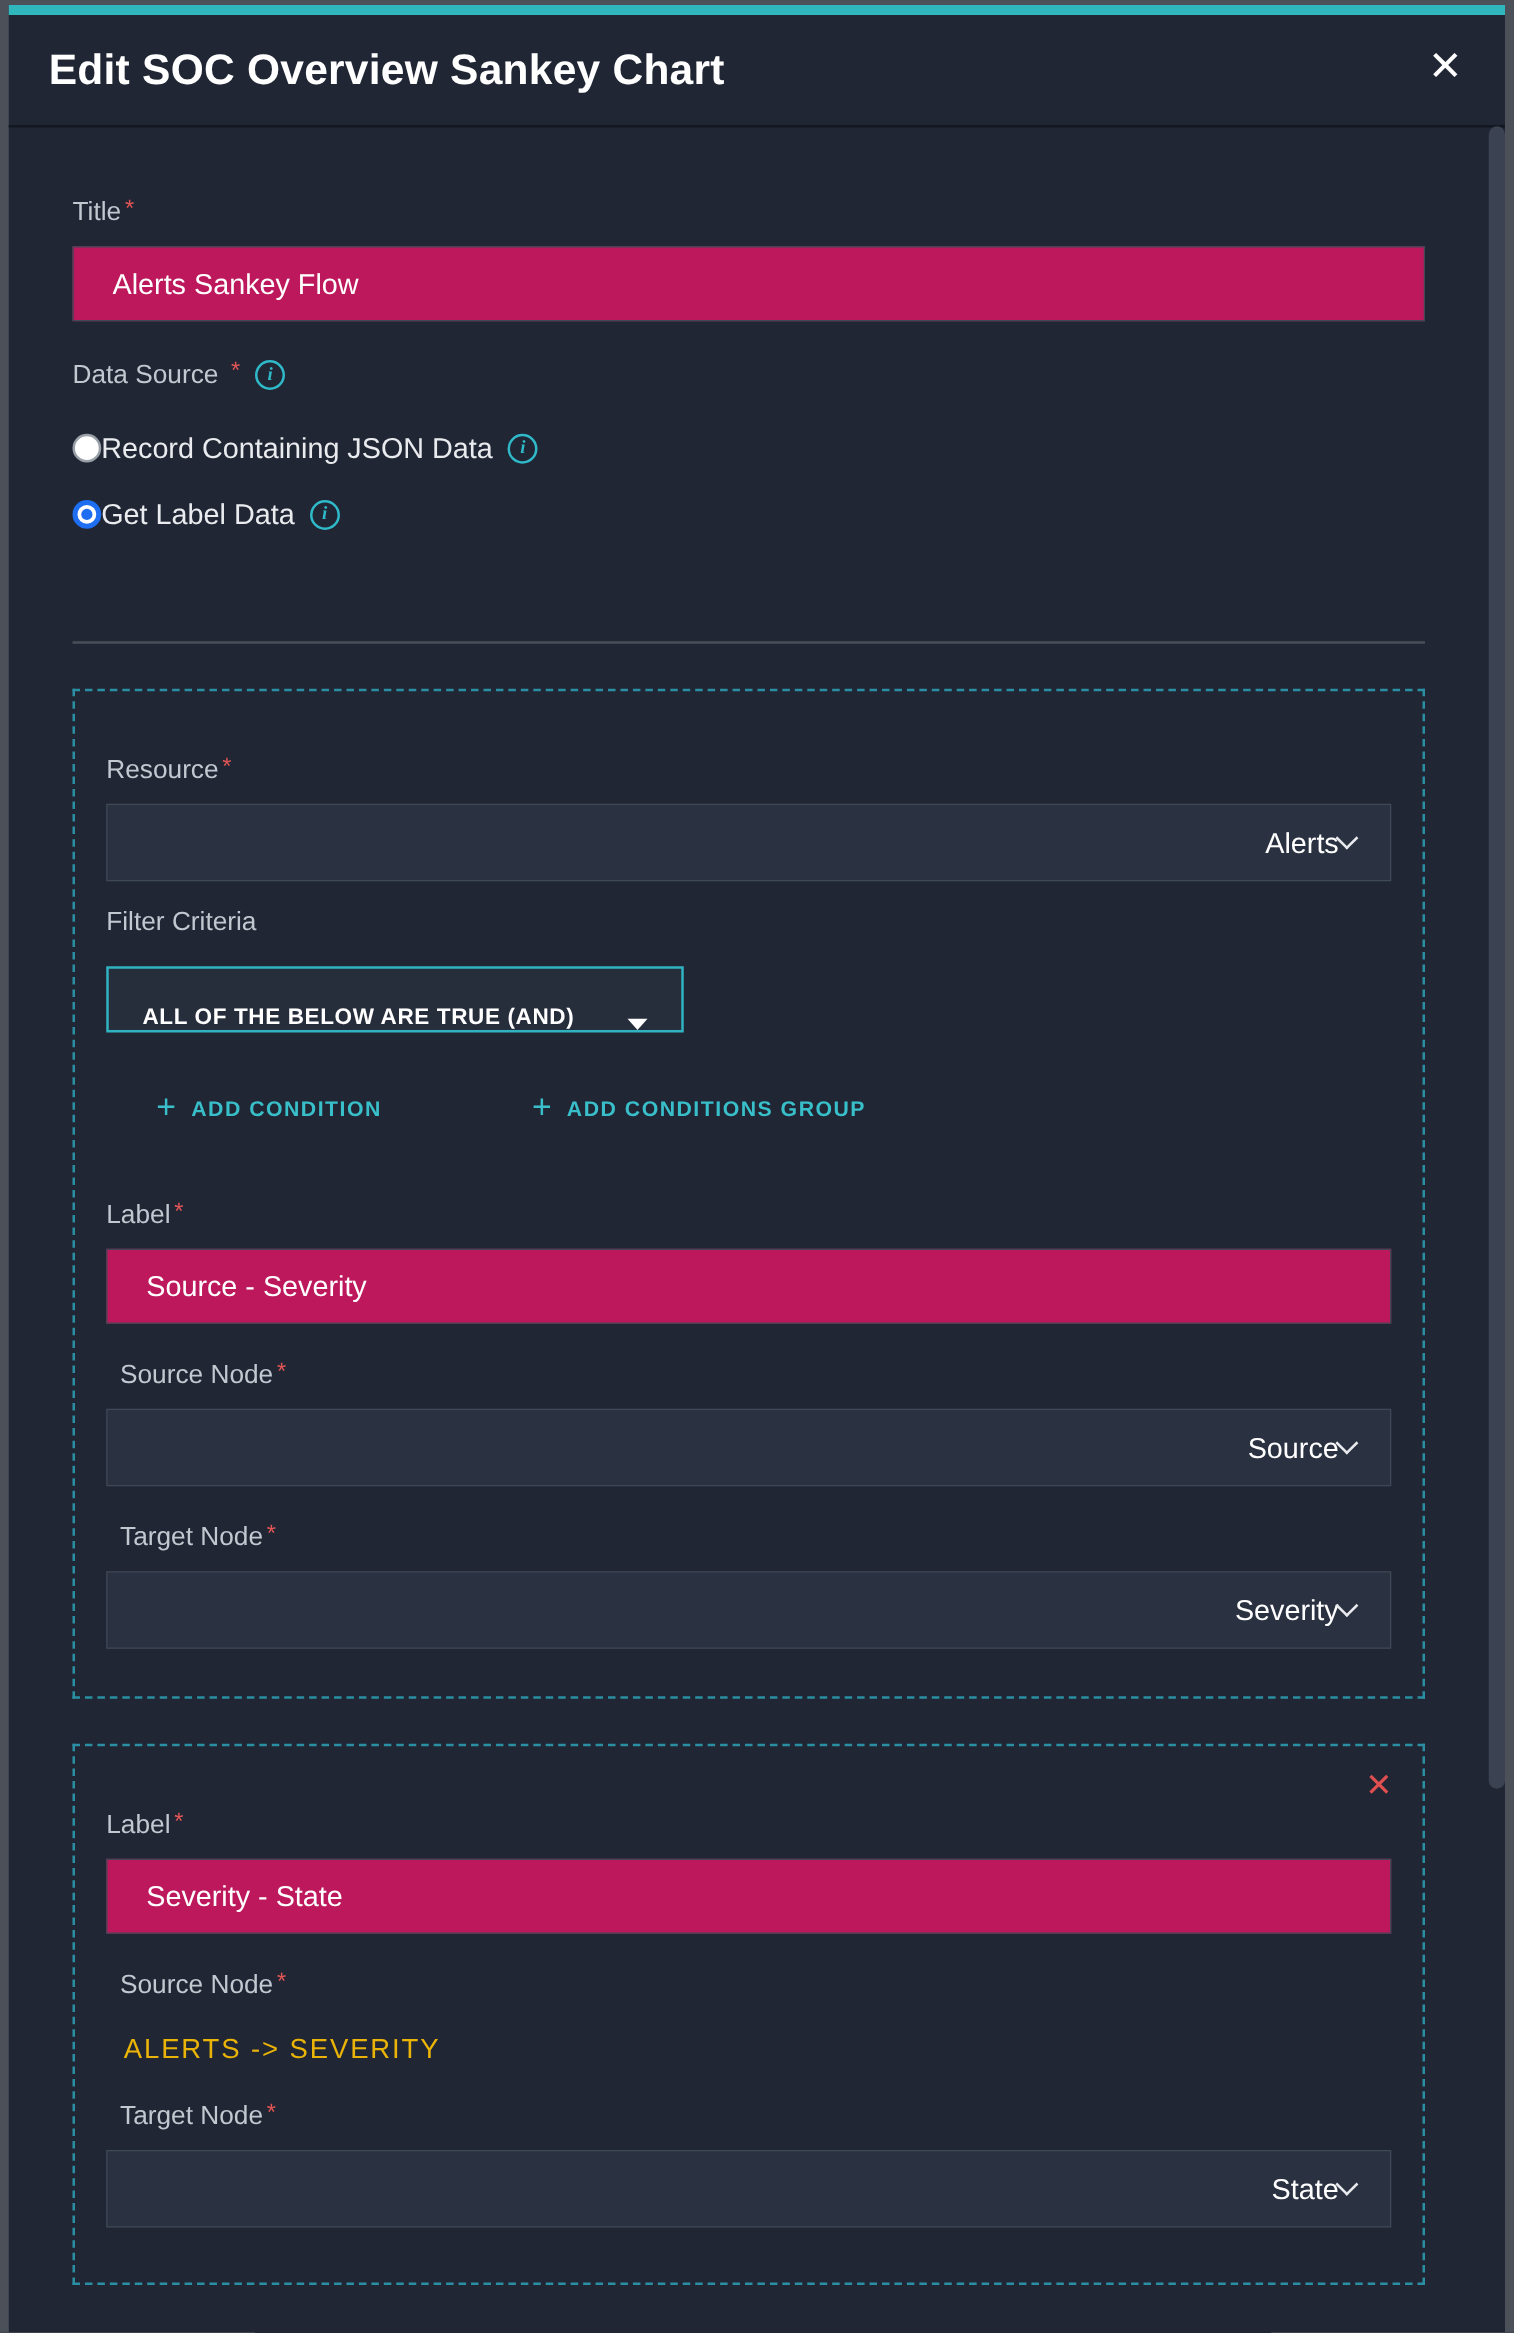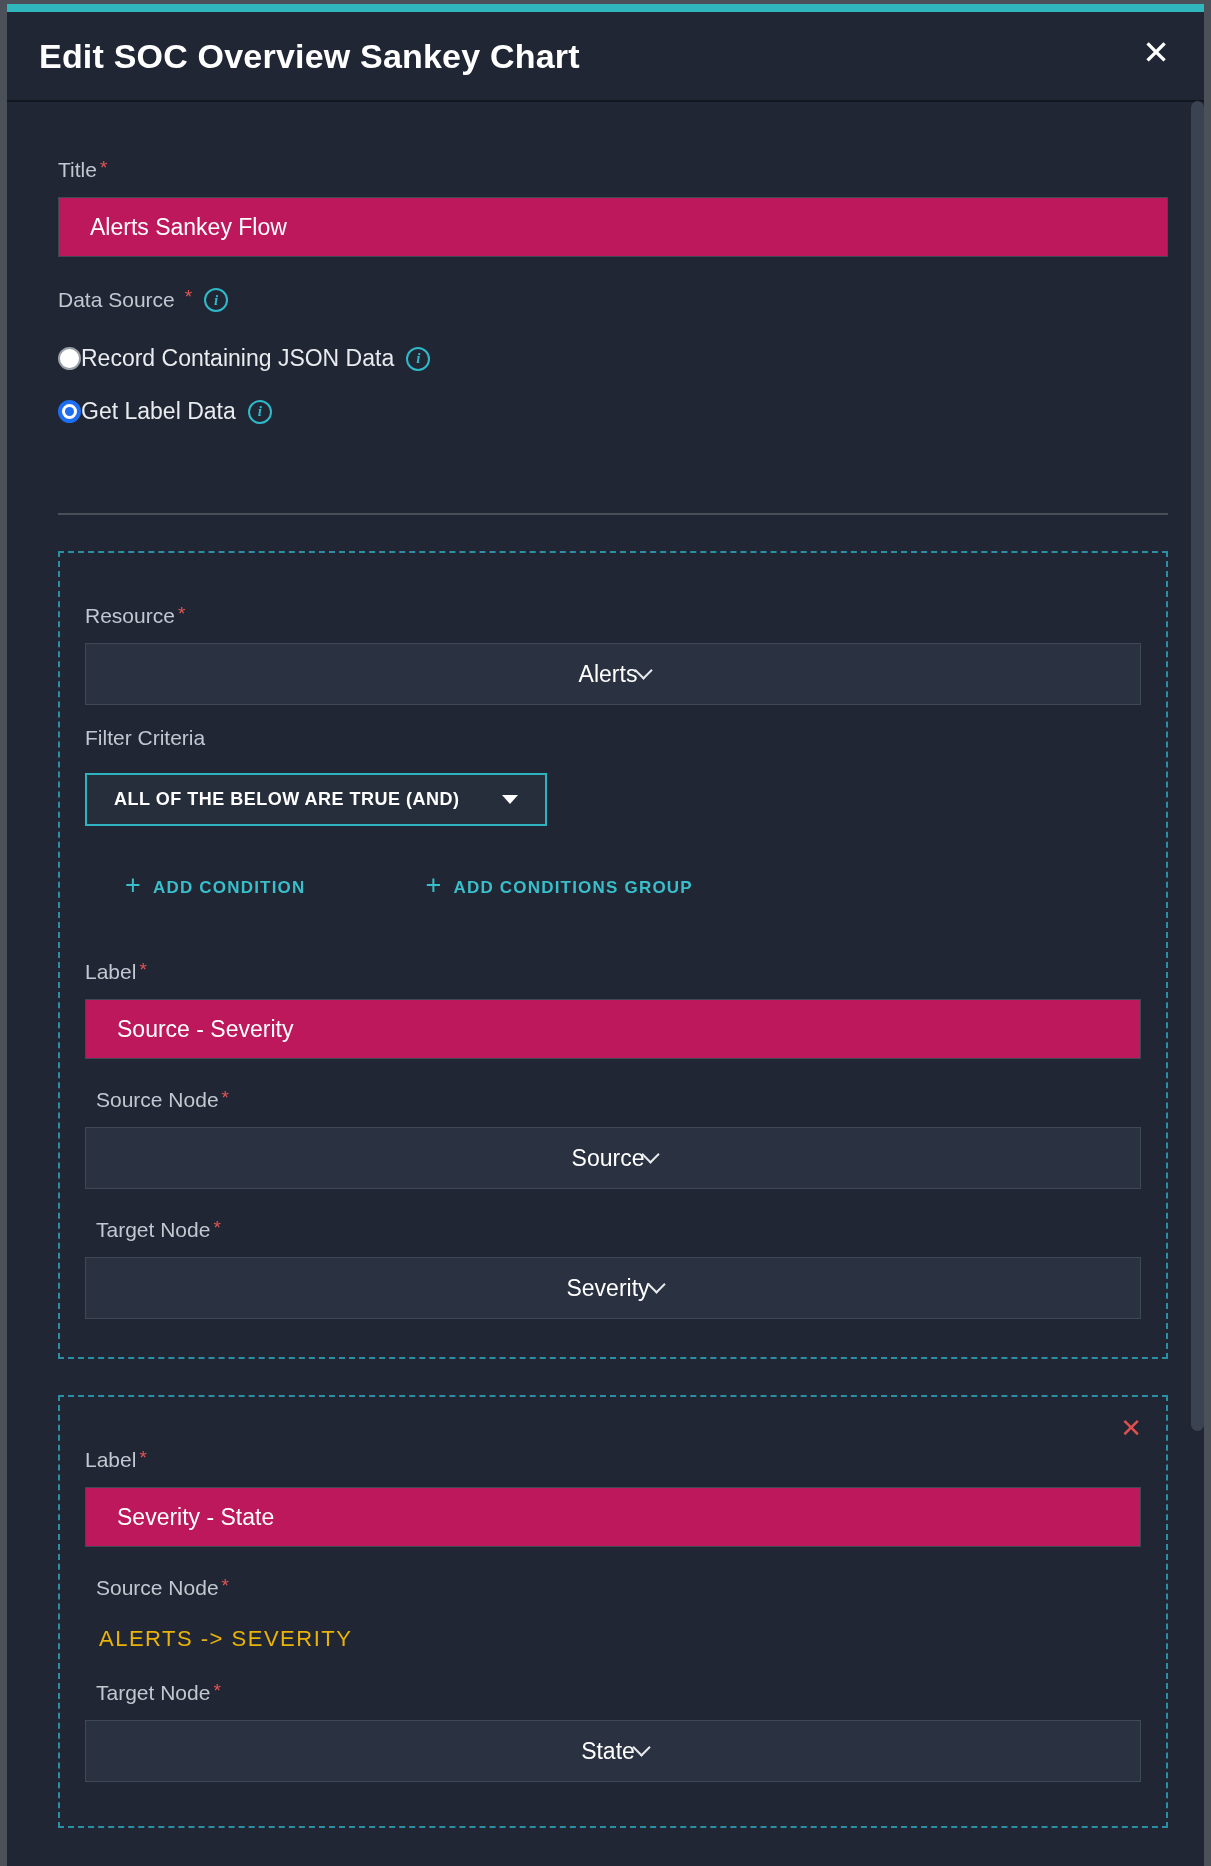--- a/index.html
+++ b/index.html
@@ -6,34 +6,34 @@
   .canvas{position:relative;width:1211px;height:1866px;overflow:hidden;background:#4c5058;
           font-family:"Liberation Sans","DejaVu Sans",sans-serif;}
   .modal{position:absolute;left:7px;right:7px;top:4px;bottom:0;background:#202634;
          display:flex;flex-direction:column;}
   .accent-bar{height:8px;background:var(--accent,#2fb7bd);flex:none;}
   .modal-header{position:relative;height:88px;flex:none;display:flex;align-items:center;
                 padding-left:32px;border-bottom:2px solid #13171f;}
   .modal-title{font-size:34px;font-weight:600;color:#ffffff;letter-spacing:.2px;}
   .close-btn{position:absolute;right:34px;top:24px;color:#ffffff;font-size:33px;font-weight:700;
              line-height:1;cursor:pointer;}
-  .modal-body{flex:1;padding:55px 36px 0 51px;position:relative;}
+  .modal-body{flex:1;padding:55px 64px 0 51px;position:relative;}
 
   .scroll-thumb{position:absolute;right:0;top:97px;width:13px;height:1330px;background:#3b4353;
                 border-radius:7px;}
 
   .field-label{font-size:21px;color:#c2c7d0;line-height:26px;}
   .req{color:var(--req,#e25555);margin-left:3px;position:relative;top:-3px;font-size:19px;}
 
   .text-input{display:block;width:100%;box-sizing:border-box;height:60px;margin-top:13px;
               background:#be185d;border:1px solid #3f4856;color:#fff;font-size:23px;
               padding:0 20px 0 31px;font-family:inherit;outline:none;}
 
   .select{height:62px;box-sizing:border-box;margin-top:13px;background:#2a3140;border:1px solid #3f4856;
-          display:flex;align-items:center;justify-content:center;
+          display:flex;align-items:center;justify-content:flex-end;
           padding:0 28px 0 31px;color:#fff;font-size:23px;cursor:pointer;}
   .chevron{width:11px;height:11px;border-right:2px solid #e8eaee;border-bottom:2px solid #e8eaee;
            transform:rotate(45deg);margin-top:-8px;flex:none;}
 
   .ds-row{display:flex;align-items:center;margin-top:30px;}
   .info-icon{display:inline-flex;align-items:center;justify-content:center;flex:none;
              width:24px;height:24px;border-radius:50%;border:2px solid #2fb9c9;color:#2fb9c9;
              font-size:15px;font-weight:700;font-style:italic;
              font-family:"Liberation Serif","DejaVu Serif",serif;margin-left:12px;box-sizing:border-box;}
   .ds-row .req{margin-left:10px;}
@@ -50,21 +50,21 @@
   .divider{height:2px;background:#4a4f57;margin-top:88px;}
 
   .dashed-section{border:2px dashed var(--dash,#2b8fa3);margin-top:36px;position:relative;
                   padding:50px 25px 38px 25px;}
   .dashed-section.second{padding-bottom:44px;}
   .mt26{margin-top:20px;}
   .mt28{margin-top:28px;margin-left:11px;}
   .mt58{margin-top:58px;}
 
   .and-select{width:462px;box-sizing:border-box;height:53px;margin-top:22px;
-              border:2px solid #2fb3c0;background:#262d3b;display:flex;align-items:center;
+              border:2px solid #2fb3c0;background:#262d3b;display:flex;align-items:flex-end;
               justify-content:space-between;padding:0 27px;cursor:pointer;}
   .and-text{color:#fff;font-size:18px;font-weight:600;letter-spacing:.5px;}
   .triangle-down{width:0;height:0;border-left:8px solid transparent;border-right:8px solid transparent;
                  border-top:9px solid #fff;flex:none;}
 
   .links-row{display:flex;margin-top:48px;margin-left:40px;gap:120px;}
   .tlink{color:var(--link,#39bfca);font-size:17px;letter-spacing:1.2px;font-weight:600;
          display:flex;align-items:center;cursor:pointer;white-space:nowrap;}
   .plus{font-size:27px;font-weight:400;margin-right:11px;position:relative;top:-2px;line-height:1;}
 

